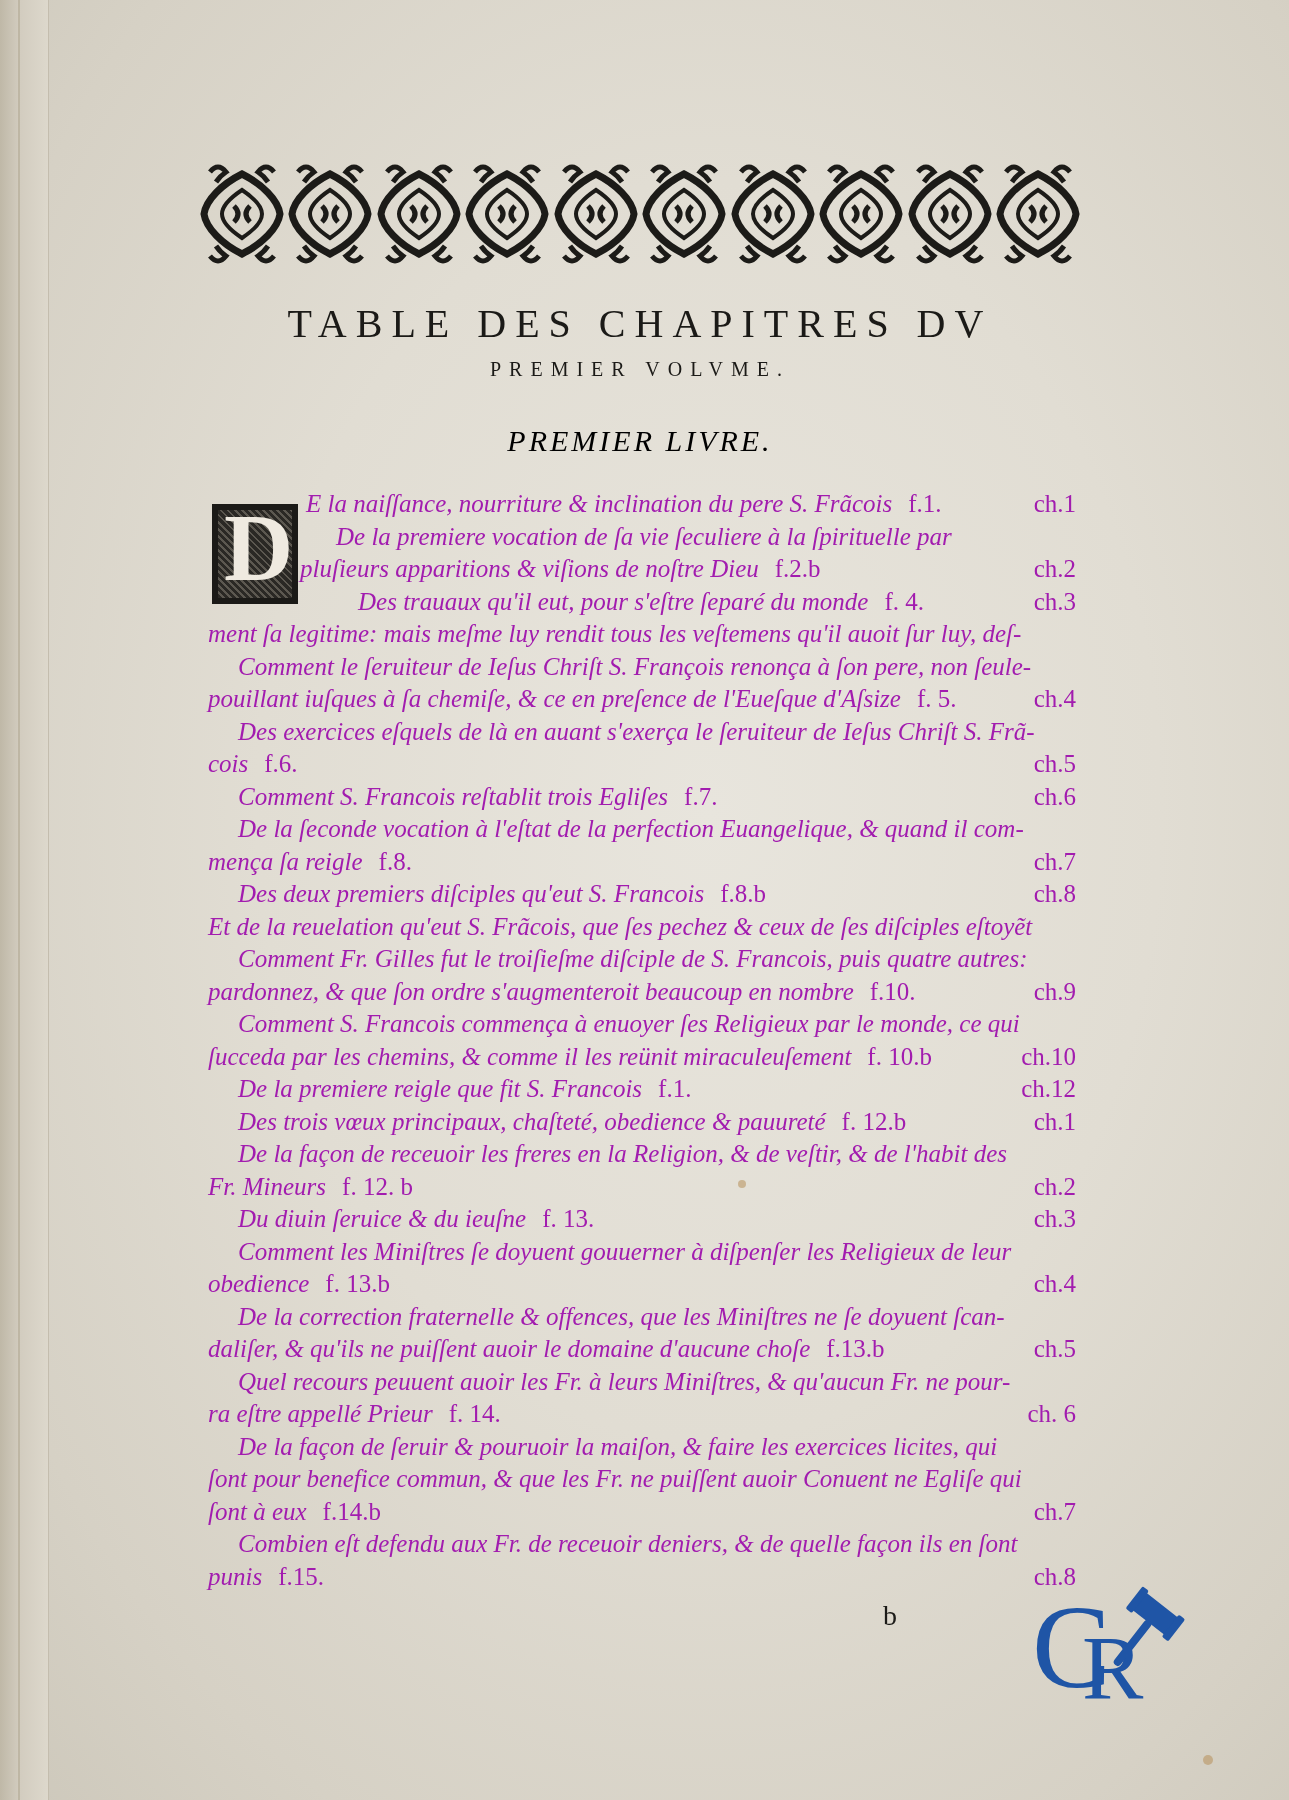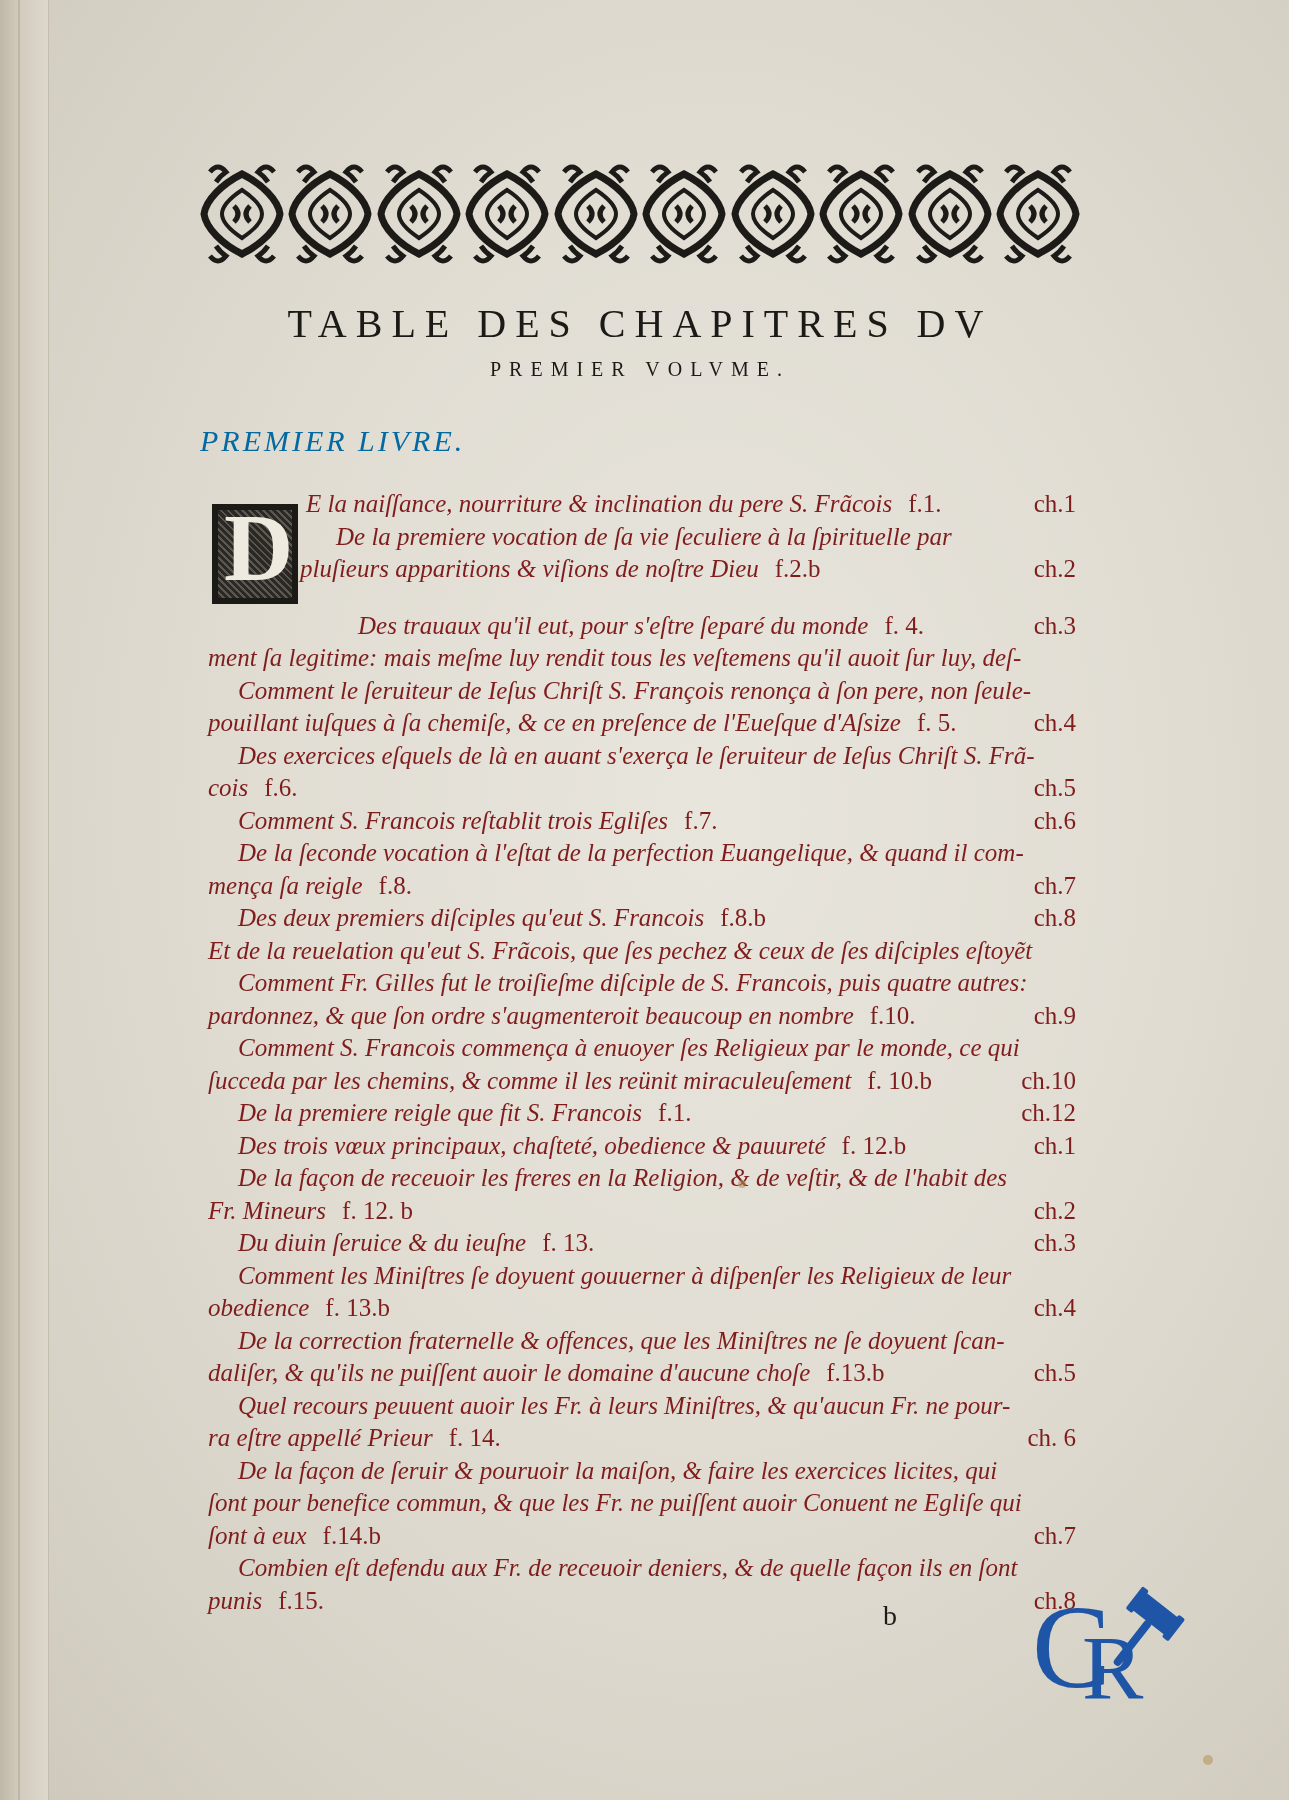--- a/index.html
+++ b/index.html
@@ -34,40 +34,40 @@
   
   .title {
     position: absolute; left: 152px; top: 300px; width: 880px; text-align: center;
     font-size: 40px; letter-spacing: 9px; color: #1b1a17; font-weight: normal;
   }
   .subtitle {
     position: absolute; left: 152px; top: 358px; width: 880px; text-align: center;
     font-size: 20px; letter-spacing: 8px; color: #1b1a17;
   }
   .book-heading {
-    position: absolute; left: 152px; top: 424px; width: 880px; 
-    font-size: 30px; letter-spacing: 3px; font-style: italic; color: #0369a1;
+    position: absolute; left: 152px; top: 424px; width: 880px; text-align: center;
+    font-size: 30px; letter-spacing: 3px; font-style: italic; color: #000000;
   }
   
   .dropcap {
     position: absolute; left: 164px; top: 504px; width: 82px; height: 96px;
     background: #1b1a17; border: 2px solid #1b1a17;
   }
   .dropcap-inner {
     position: absolute; inset: 4px; background:
       repeating-linear-gradient(45deg, #2a2824 0 3px, #5c5850 3px 5px);
   }
   .dropcap-letter {
     position: absolute; left: 10px; top: -6px; font-size: 96px; color: #efeae0;
     font-weight: bold; line-height: 1;
   }
   
   .entries {
     position: absolute; left: 160px; top: 488px; width: 868px;
-    font-style: italic; color: #7f1d1d; font-size: 25px; line-height: 32.5px;
+    font-style: italic; color: #a21caf; font-size: 25px; line-height: 32.5px;
   }
   .line { position: relative; height: 32.5px; white-space: nowrap; }
   .line .txt { display: inline-block; }
   .line .fol { display: inline-block; margin-left: 16px; font-style: normal; }
   .line .ch  { position: absolute; right: 0; top: 0; font-style: normal; }
   .indent1 { padding-left: 30px; }
   .indent-dc { padding-left: 98px; }
   .signature {
     position: absolute; left: 835px; top: 1600px; font-size: 28px; color: #1c1b18;
   }
@@ -164,21 +164,21 @@
 
   <div class="dropcap">
     <div class="dropcap-inner"></div>
     <span class="dropcap-letter">D</span>
   </div>
 
   <div class="entries" id="entries">
       <div class="line indent-dc"><span class="txt">E la naiſſance, nourriture &amp; inclination du pere S. Frãcois</span><span class="fol">f.1.</span><span class="ch">ch.1</span></div>
       <div class="line indent-dc" style="padding-left: 128px;"><span class="txt">De la premiere vocation de ſa vie ſeculiere à la ſpirituelle par</span></div>
       <div class="line" style="padding-left: 92px; text-decoration: underline;"><span class="txt">pluſieurs apparitions &amp; viſions de noſtre Dieu</span><span class="fol">f.2.b</span><span class="ch">ch.2</span></div>
-      <div class="line indent-dc" style="padding-left: 150px; margin-top: 24px;"><span class="txt">Des trauaux qu'il eut, pour s'eſtre ſeparé du monde</span><span class="fol">f. 4.</span><span class="ch">ch.3</span></div>
+      <div class="line indent-dc" style="padding-left: 150px;"><span class="txt">Des trauaux qu'il eut, pour s'eſtre ſeparé du monde</span><span class="fol">f. 4.</span><span class="ch">ch.3</span></div>
       <div class="line"><span class="txt">ment ſa legitime: mais meſme luy rendit tous les veſtemens qu'il auoit ſur luy, deſ-</span></div>
       <div class="line indent1"><span class="txt">Comment le ſeruiteur de Ieſus Chriſt S. François renonça à ſon pere, non ſeule-</span></div>
       <div class="line"><span class="txt">pouillant iuſques à ſa chemiſe, &amp; ce en preſence de l'Eueſque d'Aſsize</span><span class="fol">f. 5.</span><span class="ch">ch.4</span></div>
       <div class="line indent1"><span class="txt">Des exercices eſquels de là en auant s'exerça le ſeruiteur de Ieſus Chriſt S. Frã-</span></div>
       <div class="line"><span class="txt">cois</span><span class="fol">f.6.</span><span class="ch">ch.5</span></div>
       <div class="line indent1"><span class="txt">Comment S. Francois reſtablit trois Egliſes</span><span class="fol">f.7.</span><span class="ch">ch.6</span></div>
       <div class="line indent1"><span class="txt">De la ſeconde vocation à l'eſtat de la perfection Euangelique, &amp; quand il com-</span></div>
       <div class="line"><span class="txt">mença ſa reigle</span><span class="fol">f.8.</span><span class="ch">ch.7</span></div>
       <div class="line indent1"><span class="txt">Des deux premiers diſciples qu'eut S. Francois</span><span class="fol">f.8.b</span><span class="ch">ch.8</span></div>
       <div class="line"><span class="txt">Et de la reuelation qu'eut S. Frãcois, que ſes pechez &amp; ceux de ſes diſciples eſtoyẽt</span></div>

